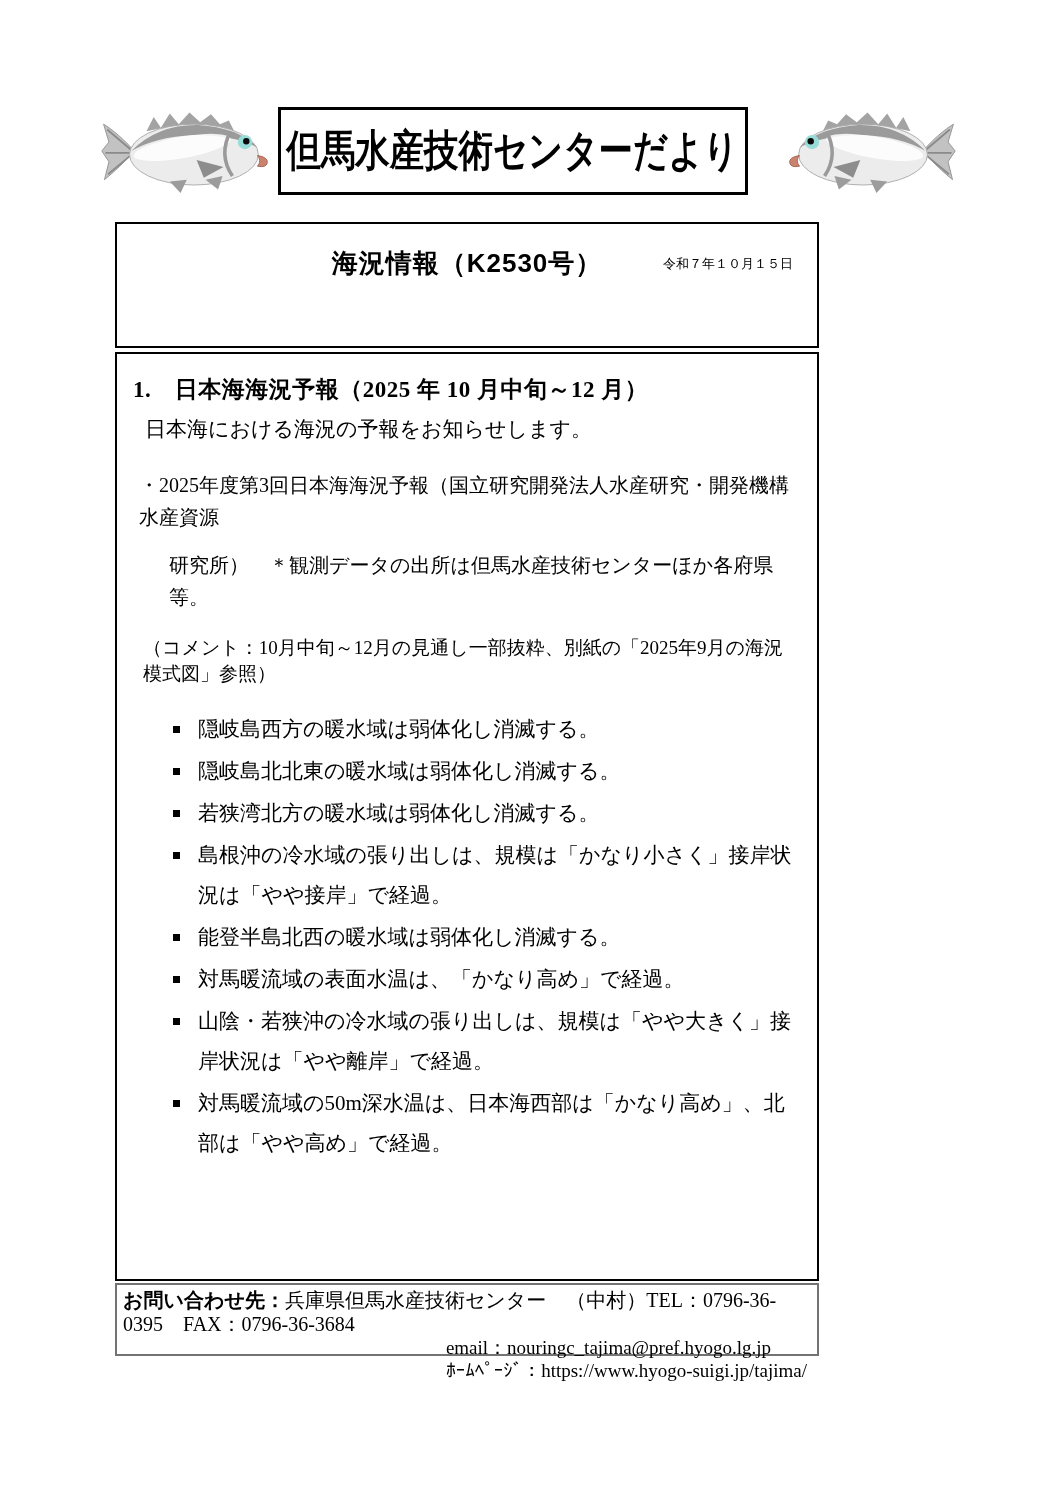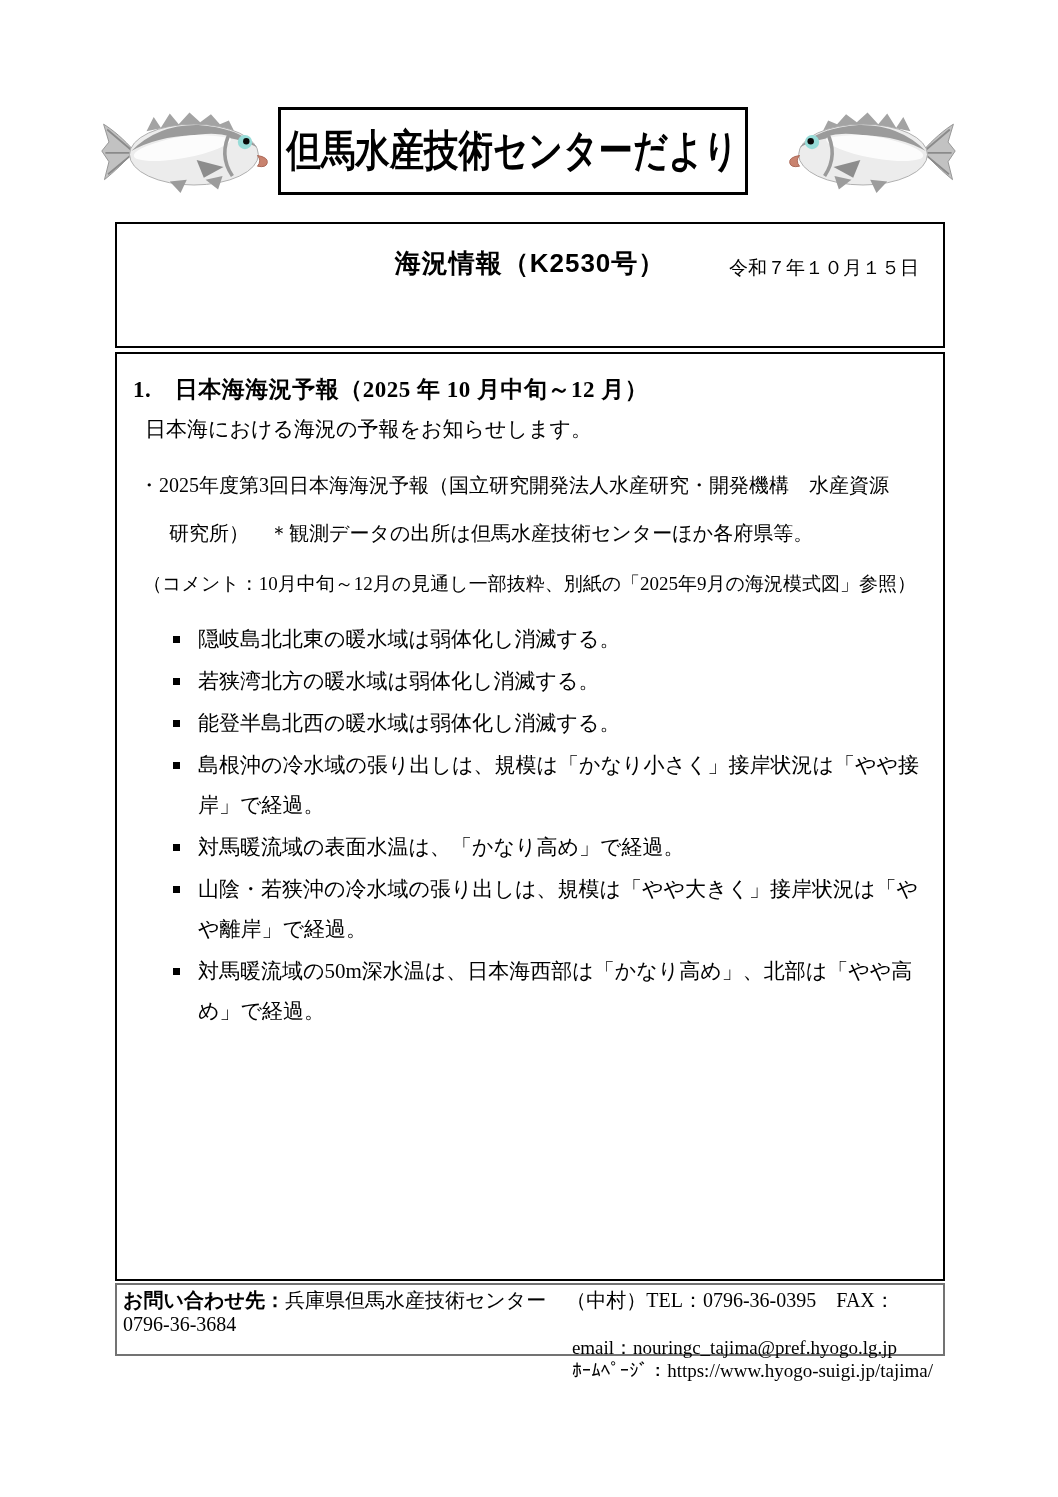--- a/index.html
+++ b/index.html
@@ -29,35 +29,35 @@
     display:flex; align-items:center; justify-content:center;
     background:#fff;
   }
   .masthead-title-box h1 {
     font-family:"Liberation Sans","DejaVu Sans",sans-serif;
     font-size:43px; font-weight:700; white-space:nowrap;
     transform:scale(0.80,1.0); transform-origin:center;
   }
 
   
-  .boxes { position:absolute; left:115px; top:222px; width:830px; }
+  .boxes { position:absolute; left:115px; top:222px; width:704px; }
 
   .info-box {
     border:2px solid #000; height:126px; position:relative;
     padding-top:22px; background:#fff;
   }
   .issue-title {
     text-align:center;
     font-family:"Liberation Sans","DejaVu Sans",sans-serif;
     font-size:26px; font-weight:700; letter-spacing:1px;
   }
   .issue-date {
     position:absolute; top:31px; right:24px;
     font-family:"Liberation Sans","DejaVu Sans",sans-serif;
-    font-size:19px;
+    font-size:13px;
   }
   .issue-org {
     margin-top:5px; text-align:right;
     font-family:"Liberation Sans","DejaVu Sans",sans-serif;
     font-size:19px; line-height:28px;
   }
   .issue-org .org1 { padding-right:5px; }
   .issue-org .org2 { padding-right:54px; }
 
   .main-box {
@@ -153,33 +153,37 @@
 
     <section class="main-box">
       <h3 class="section-title">1.　日本海海況予報（2025 年 10 月中旬～12 月）</h3>
       <p class="intro">日本海における海況の予報をお知らせします。</p>
       <p class="material-line1">・2025年度第3回日本海海況予報（国立研究開発法人水産研究・開発機構　水産資源</p>
       <p class="material-line2">研究所）　＊観測データの出所は但馬水産技術センターほか各府県等。</p>
       <p class="comment">（コメント：10月中旬～12月の見通し一部抜粋、別紙の「2025年9月の海況模式図」参照）</p>
       <ul class="forecast-list" id="bullet-list">
           <li>
             <span class="bullet-marker"></span>
+            <span class="bullet-text">隠岐島西方の暖水域は弱体化し消滅する。</span>
+          </li>
+          <li>
+            <span class="bullet-marker"></span>
             <span class="bullet-text">隠岐島北北東の暖水域は弱体化し消滅する。</span>
           </li>
           <li>
             <span class="bullet-marker"></span>
             <span class="bullet-text">若狭湾北方の暖水域は弱体化し消滅する。</span>
           </li>
           <li>
             <span class="bullet-marker"></span>
+            <span class="bullet-text">島根沖の冷水域の張り出しは、規模は「かなり小さく」接岸状況は「やや接岸」で経過。</span>
+          </li>
+          <li>
+            <span class="bullet-marker"></span>
             <span class="bullet-text">能登半島北西の暖水域は弱体化し消滅する。</span>
-          </li>
-          <li>
-            <span class="bullet-marker"></span>
-            <span class="bullet-text">島根沖の冷水域の張り出しは、規模は「かなり小さく」接岸状況は「やや接岸」で経過。</span>
           </li>
           <li>
             <span class="bullet-marker"></span>
             <span class="bullet-text">対馬暖流域の表面水温は、「かなり高め」で経過。</span>
           </li>
           <li>
             <span class="bullet-marker"></span>
             <span class="bullet-text">山陰・若狭沖の冷水域の張り出しは、規模は「やや大きく」接岸状況は「やや離岸」で経過。</span>
           </li>
           <li>

